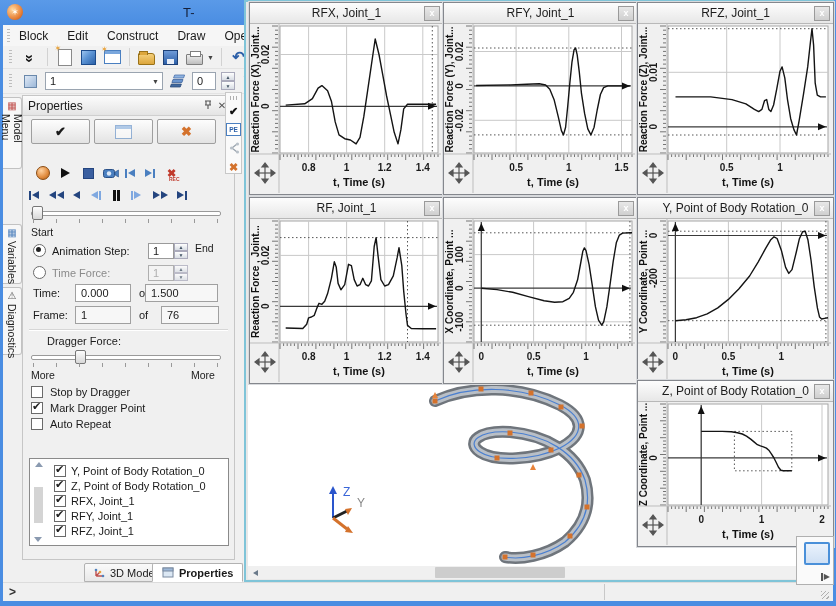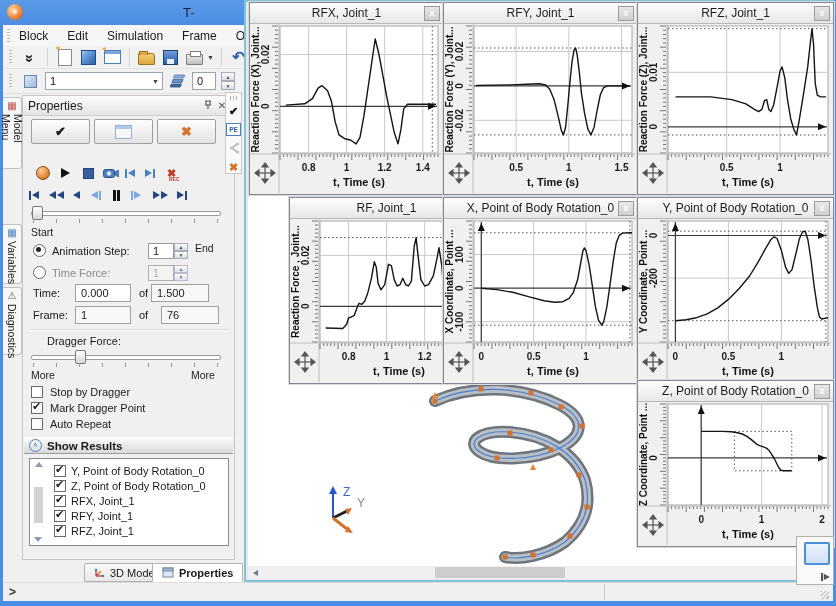--- a/index.html
+++ b/index.html
@@ -127,22 +127,22 @@
     <div class="abs" id="wintitle">T-</div>
   </div>
   <div class="abs" id="borderL"></div>
   <div class="abs" id="borderR"></div>
   <div class="abs" id="borderB"></div>
 
   <div class="abs" id="menubar">
     <span class="grip" style="position:absolute;left:4px"></span>
     <span class="menu-item">Block</span>
     <span class="menu-item">Edit</span>
-    <span class="menu-item">Simulation</span>
-    <span class="menu-item">Frame</span>
+    <span class="menu-item">Construct</span>
+    <span class="menu-item">Draw</span>
     <span class="menu-item">Operation</span>
     <span class="menu-item">Title Block</span>
   </div>
 
   <div class="abs tbar" id="tb1">
     <span class="grip"></span>
     <span class="ticon">
         <span class="chev">»</span>
       </span>
     <span class="sep"></span>
@@ -325,21 +325,21 @@
       <span class="spinval dis">1</span>
       <span class="updown" style="height:16px">
           <span class="ud">▲</span>
           <span class="ud">▼</span>
         </span>
     </div>
 
     <div class="in lbl" style="left:10px;top:191px">Time:</div>
     <div class="in tbox" style="left:52px;top:188px;width:56px">0.000</div>
     <div class="in lbl" style="left:116px;top:191px">of</div>
-    <div class="in tbox ro" style="left:128px;top:188px;width:58px">1.500</div>
+    <div class="in tbox ro" style="left:122px;top:188px;width:73px">1.500</div>
     <div class="in lbl" style="left:10px;top:213px">Frame:</div>
     <div class="in tbox ro" style="left:52px;top:210px;width:56px">1</div>
     <div class="in lbl" style="left:116px;top:213px">of</div>
     <div class="in tbox ro" style="left:138px;top:210px;width:58px">76</div>
 
     <div class="in hline" style="left:6px;top:233px;width:199px"></div>
 
     <div class="in lbl" style="left:24px;top:239px">Dragger Force:</div>
     <div class="in slider" style="left:8px;top:254px;width:190px">
       <span class="track"></span>
@@ -355,24 +355,20 @@
     </div>
     <div class="in" style="left:8px;top:306px;display:flex;align-items:center;gap:7px">
       <span class="cb on"></span>
       <span class="lbl">Mark Dragger Point</span>
     </div>
     <div class="in" style="left:8px;top:322px;display:flex;align-items:center;gap:7px">
       <span class="cb"></span>
       <span class="lbl">Auto Repeat</span>
     </div>
 
-    <div class="in sechdr" style="top:341px">
-      <span class="chevcirc"><span>«</span></span>
-      <span>Show Results</span>
-    </div>
 
     <div class="in" id="reslist" style="left:6px;top:362px;width:200px;height:88px">
       <div style="position:absolute;left:2px;top:2px;width:13px;height:82px">
         <div class="sarrow up" style="margin:1px auto"></div>
         <div style="width:9px;height:36px;background:#d4d4d4;margin:20px auto 0"></div>
         <div class="sarrow dn" style="position:absolute;bottom:1px;left:2px"></div>
       </div>
       <div style="position:absolute;left:22px;top:4px;right:2px">
         <div class="ritem">
             <span class="cb on"></span>
@@ -818,21 +814,21 @@
           <line x1="0" y1="130" x2="193" y2="130" stroke="#bdbdbd"></line>
           <g stroke="#555" stroke-width="1.2" fill="#555">
             <line x1="8" y1="149" x2="22" y2="149"></line>
             <line x1="15" y1="142" x2="15" y2="156"></line>
             <path d="M5,149 l4,-3 v6 z"></path>
             <path d="M25,149 l-4,-3 v6 z"></path>
             <path d="M15,139 l-3,4 h6 z"></path>
             <path d="M15,159 l-3,-4 h6 z"></path>
           </g>
         </svg></div>
-      <div class="cw" style="left: 249px; top: 197px; width: 193px; height: 185px; margin-left: 40px;"><div class="cwt">
+      <div class="cw" style="left: 249px; top: 197px; width: 193px; height: 185px;"><div class="cwt">
           <span>RF, Joint_1</span>
           <span class="cwx">x</span>
         </div><svg width="191" height="163">
           <rect x="0" y="0" width="191" height="163" fill="#f0f0f0"></rect>
           <line x1="29" y1="0" x2="29" y2="163" stroke="#bdbdbd"></line>
           <rect x="30" y="2" width="158" height="121" fill="#fff" stroke="#a6a6a6"></rect>
           <line x1="58.6" y1="2" x2="58.6" y2="123" stroke="#c9c9c9"></line>
           <line x1="96.6" y1="2" x2="96.6" y2="123" stroke="#c9c9c9"></line>
           <line x1="134.7" y1="2" x2="134.7" y2="123" stroke="#c9c9c9"></line>
           <line x1="172.8" y1="2" x2="172.8" y2="123" stroke="#c9c9c9"></line>
@@ -930,21 +926,20 @@
           <g stroke="#555" stroke-width="1.2" fill="#555">
             <line x1="8" y1="143" x2="22" y2="143"></line>
             <line x1="15" y1="136" x2="15" y2="150"></line>
             <path d="M5,143 l4,-3 v6 z"></path>
             <path d="M25,143 l-4,-3 v6 z"></path>
             <path d="M15,133 l-3,4 h6 z"></path>
             <path d="M15,153 l-3,-4 h6 z"></path>
           </g>
         </svg></div>
       <div class="cw" style="left: 443px; top: 197px; width: 193px; height: 185px;"><div class="cwt">
-          <span>X, Point of Body Rotation_0</span>
           <span class="cwx">x</span>
         </div><svg width="191" height="163">
           <rect x="0" y="0" width="191" height="163" fill="#f0f0f0"></rect>
           <line x1="29" y1="0" x2="29" y2="163" stroke="#bdbdbd"></line>
           <rect x="30" y="2" width="158" height="121" fill="#fff" stroke="#a6a6a6"></rect>
           <line x1="37.3" y1="2" x2="37.3" y2="123" stroke="#c9c9c9"></line>
           <line x1="89.6" y1="2" x2="89.6" y2="123" stroke="#c9c9c9"></line>
           <line x1="142" y1="2" x2="142" y2="123" stroke="#c9c9c9"></line>
           <line x1="30" y1="102.8" x2="188" y2="102.8" stroke="#c9c9c9"></line>
           <line x1="30" y1="35.6" x2="188" y2="35.6" stroke="#c9c9c9"></line>

